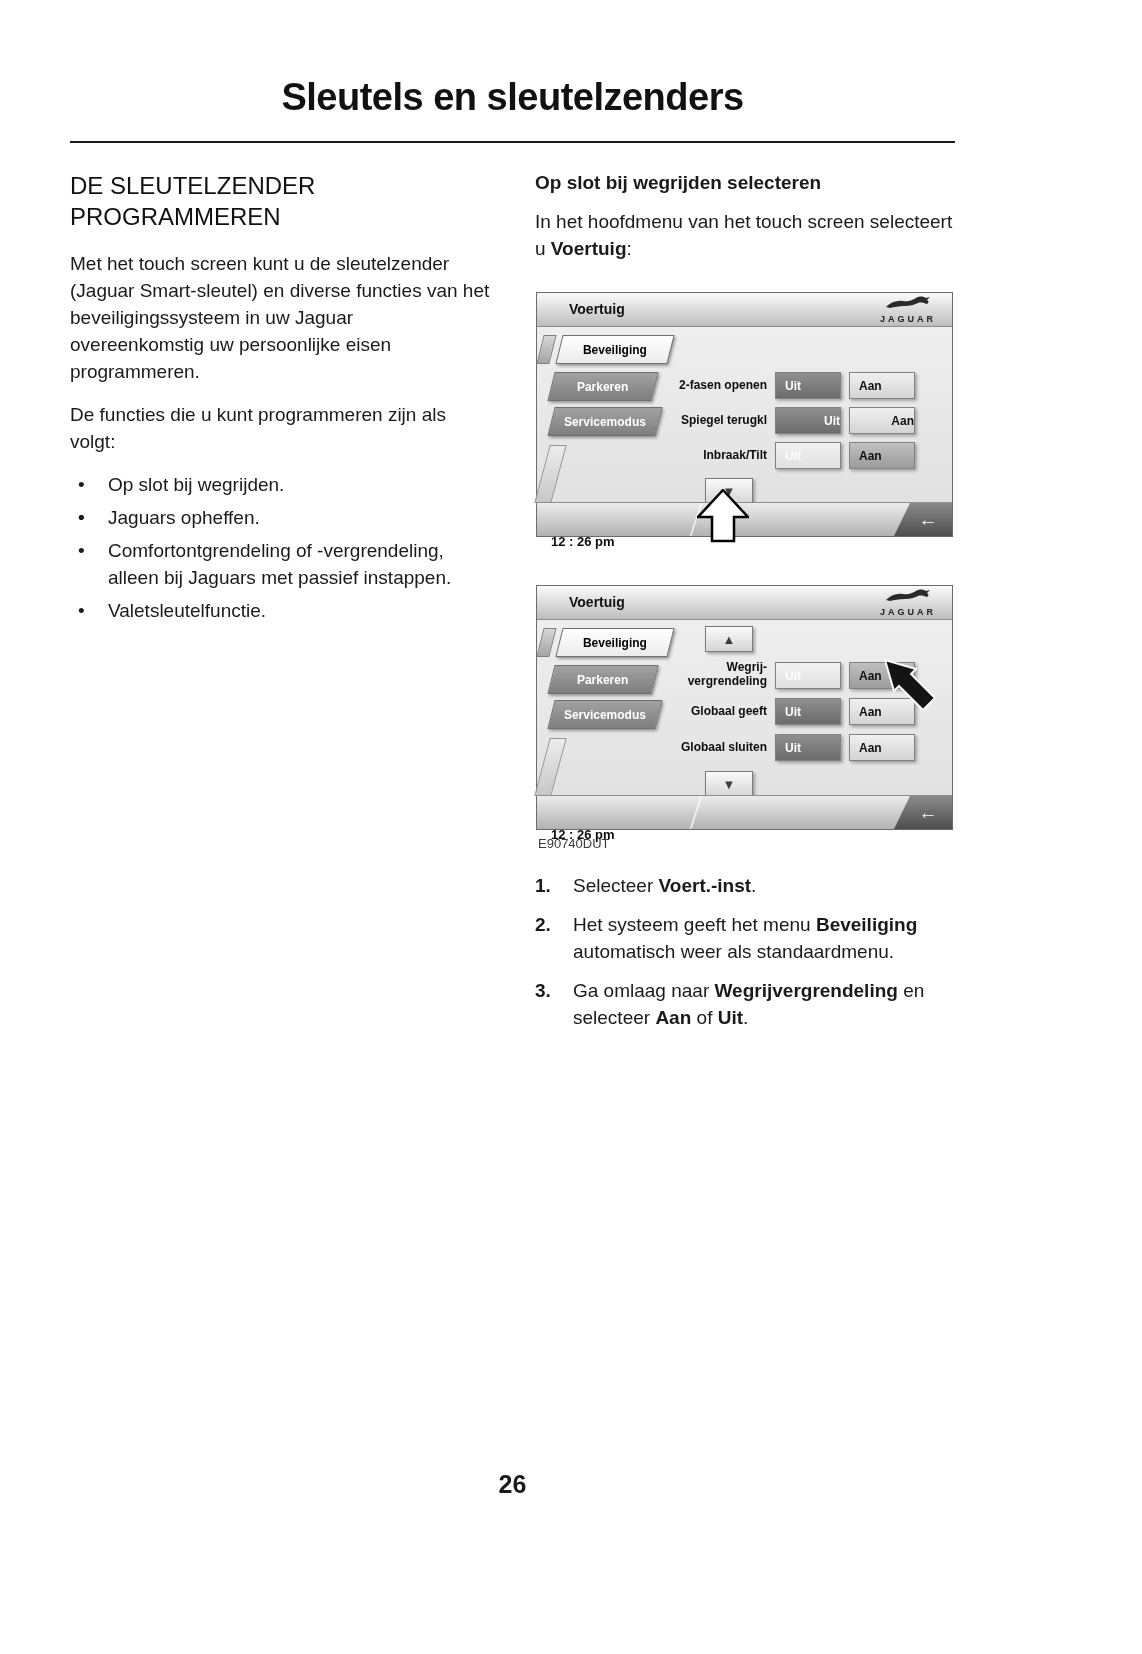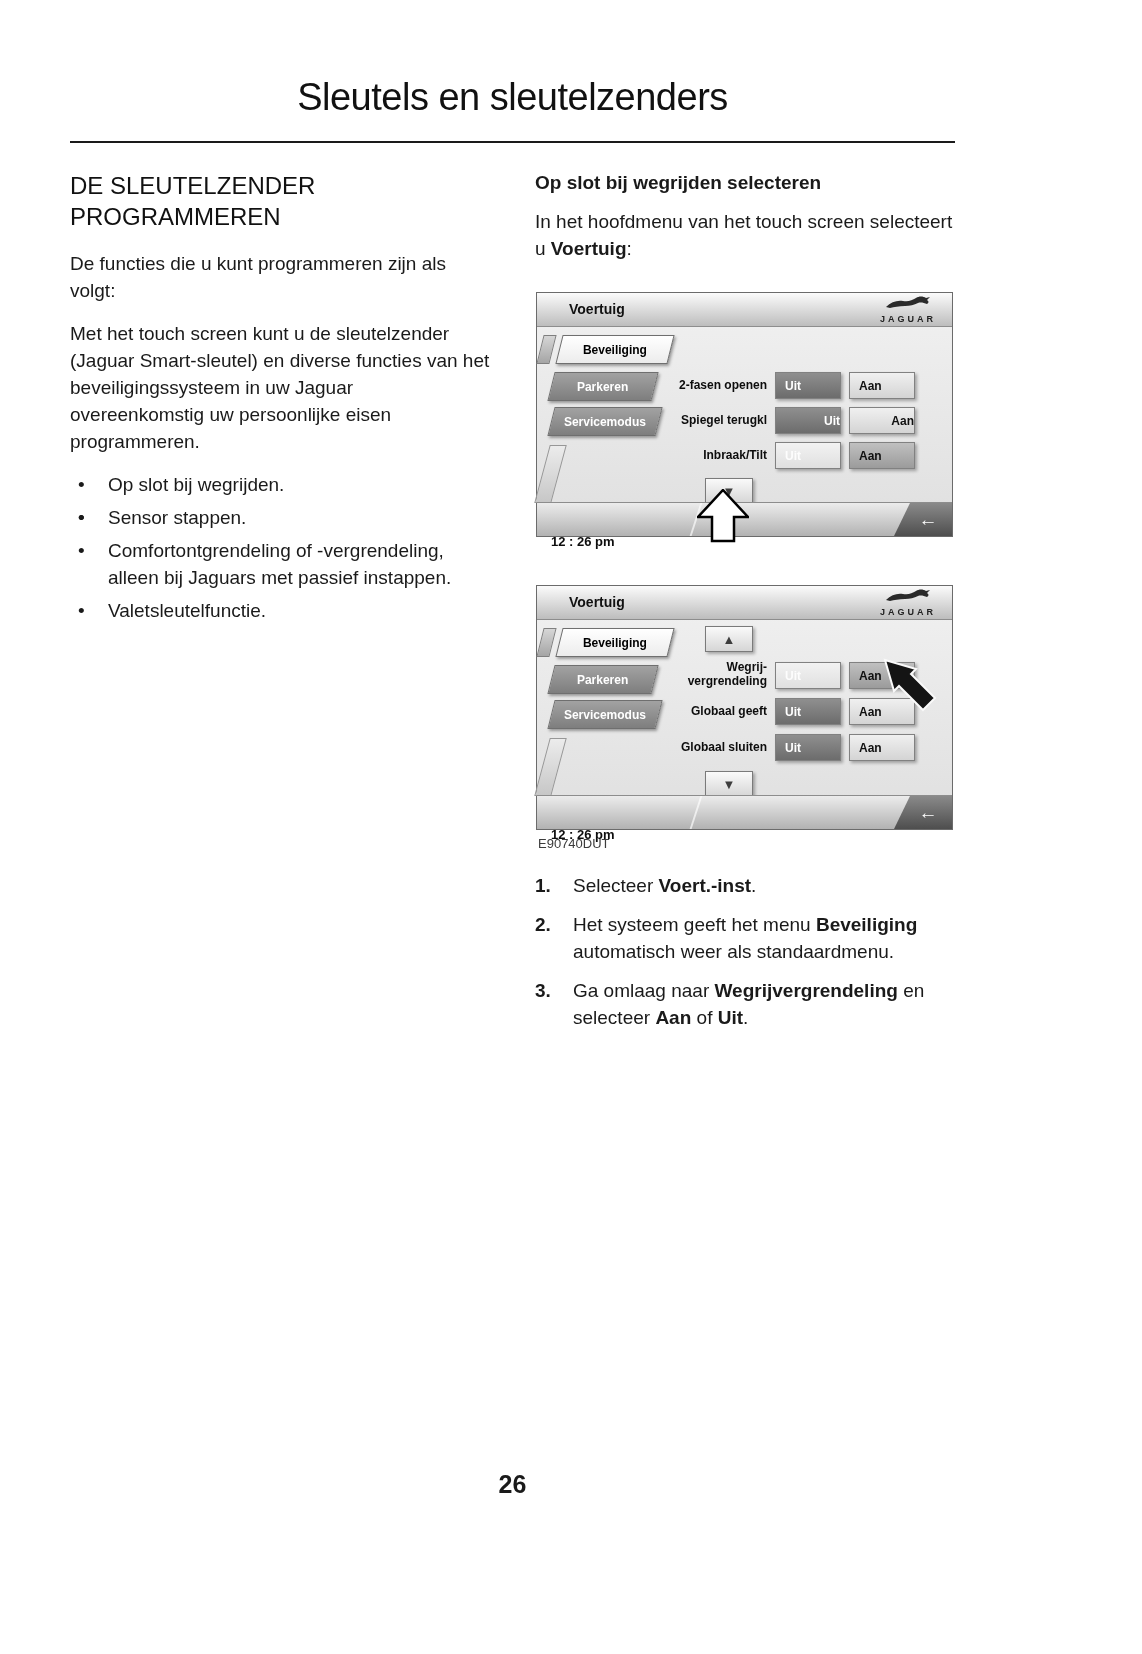--- a/index.html
+++ b/index.html
@@ -1,17 +1,17 @@
 <!DOCTYPE html>
 <html><head>
 <meta charset="utf-8">
 <style>
   html,body{margin:0;padding:0;background:#ffffff;}
   .page{position:relative;width:1142px;height:1654px;background:#fff;font-family:"Liberation Sans",sans-serif;color:#1a1a1a;overflow:hidden;}
-  .doc-title{position:absolute;top:76px;left:70px;width:885px;margin:0;text-align:center;font-size:38px;font-weight:normal;color:#111;letter-spacing:-0.5px;}
+  .doc-title{position:absolute;top:76px;left:70px;width:885px;margin:0;text-align:center;font-size:38px;font-weight:bold;color:#111;letter-spacing:-0.5px;}
   .rule{position:absolute;top:141px;left:70px;width:885px;height:2px;background:#1a1a1a;}
 
   .col-left{position:absolute;left:70px;top:170px;width:420px;}
   .sec-heading{margin:0 0 18px 0;font-size:24px;line-height:31px;font-weight:normal;color:#111;}
   .para{margin:0 0 16px 0;font-size:19px;line-height:27px;}
   .bullets{list-style:none;margin:6px 0 0 0;padding:0;}
   .bullets li{position:relative;padding-left:38px;margin-bottom:6px;font-size:19px;line-height:27px;}
   .dot{position:absolute;left:8px;top:0;}
 
   .col-right{position:absolute;left:535px;top:172px;width:428px;}
@@ -77,26 +77,26 @@
 <div class="page">
 
   <h1 class="doc-title">Sleutels en sleutelzenders</h1>
   <div class="rule"></div>
 
   <div class="col-left">
     <h2 class="sec-heading">
       <span>DE SLEUTELZENDER</span><br>
       <span>PROGRAMMEREN</span>
     </h2>
+    <p class="para">Met het touch screen kunt u de sleutelzender (Jaguar Smart-sleutel) en diverse functies van het beveiligingssysteem in uw Jaguar overeenkomstig uw persoonlijke eisen programmeren.</p>
     <p class="para">De functies die u kunt programmeren zijn als volgt:</p>
-    <p class="para">Met het touch screen kunt u de sleutelzender (Jaguar Smart-sleutel) en diverse functies van het beveiligingssysteem in uw Jaguar overeenkomstig uw persoonlijke eisen programmeren.</p>
     <ul class="bullets">
       <li><span class="dot">•</span><span>Op slot bij wegrijden.</span></li>
       <li><span class="dot">•</span></li>
-      <li><span class="dot">•</span><span>Sensor stappen.</span></li>
+      <li><span class="dot">•</span><span>Jaguars opheffen.</span></li>
       <li><span class="dot">•</span><span>Comfortontgrendeling of -vergrendeling, alleen bij Jaguars met passief instappen.</span></li>
       <li><span class="dot">•</span><span>Valetsleutelfunctie.</span></li>
     </ul>
   </div>
 
   <div class="col-right">
     <h3 class="sub-heading">Op slot bij wegrijden selecteren</h3>
     <p class="para"><span>In het hoofdmenu van het touch screen selecteert u </span><strong>Voertuig</strong><span>:</span></p>
   </div>
 

